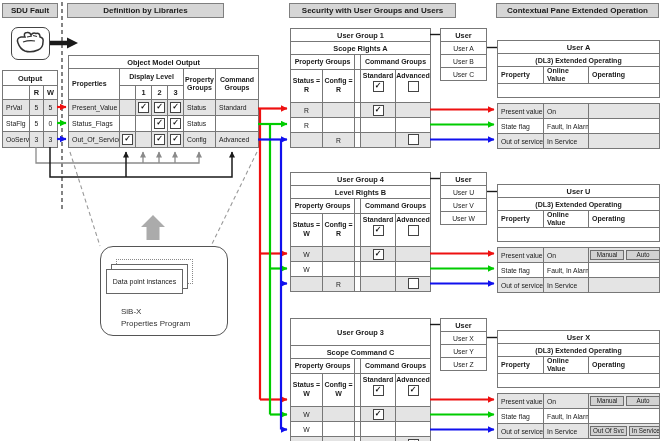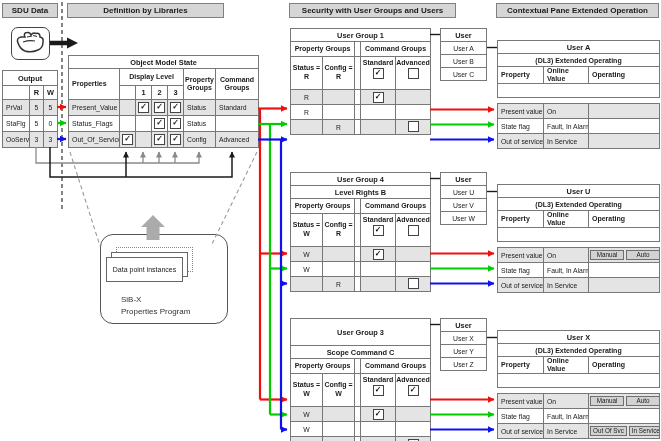--- a/index.html
+++ b/index.html
@@ -26,21 +26,21 @@
   .box{border:1px solid #666;background:#fff;box-sizing:border-box;}
   .dotted{border:1px dotted #888;}
   .appbox{border:1.4px solid #555;border-radius:13px;background:#fff;}
   .smalltxt{font-size:8px;color:#333;line-height:1.3;}
   svg{display:block;}
   #overlay{position:absolute;left:0;top:0;pointer-events:none;}
 </style>
 </head>
 <body>
 
-<div class="abs hdr" style="left:2px;top:3px;width:56px;height:15px">SDU Data</div>
+<div class="abs hdr" style="left:2px;top:3px;width:56px;height:15px">SDU Fault</div>
 <div class="abs hdr" style="left:67px;top:3px;width:157px;height:15px">Definition by Libraries</div>
 <div class="abs hdr" style="left:289px;top:3px;width:167px;height:15px">Security with User Groups and Users</div>
 <div class="abs hdr" style="left:496px;top:3px;width:163px;height:15px">Contextual Pane Extended Operation</div>
 
 <div class="abs" style="left:11px;top:27px;width:39px;height:33px;border:1.4px solid #444;border-radius:7px;background:#fff">
   <svg width="36" height="30" viewBox="0 0 36 30" style="margin:1px 0 0 1px">
     <path d="M5,14 Q3,9 8,8 L12,8 Q10,4 14,3.5 Q17,3 18,6 Q20,3 23,4.5 Q27,3.5 27,8 Q31,9 30,13 Q30,19 25,21 Q18,24 12,22 Q7,20 5,14 Z" fill="#fff" stroke="#333" stroke-width="1.5"></path>
     <path d="M14,8 L19,7 M20,6.5 L24,7.5 M10,13 Q16,11 22,12" fill="none" stroke="#333" stroke-width="1.1"></path>
   </svg>
 </div>
@@ -86,21 +86,21 @@
         <col style="width:51px">
         <col style="width:16px">
         <col style="width:16px">
         <col style="width:16px">
         <col style="width:16px">
         <col style="width:32px">
         <col style="width:43px">
       </colgroup>
     <tbody>
         <tr style="height:13px">
-          <td colspan="7" class="tt">Object Model State</td>
+          <td colspan="7" class="tt">Object Model Output</td>
         </tr>
     <tr style="height:17px">
       <td rowspan="2" class="cl th2" style="text-align:left">Properties</td>
       <td colspan="4" class="th2">Display Level</td>
       <td rowspan="2" class="th2">Property Groups</td>
       <td rowspan="2" class="th2">Command Groups</td>
     </tr>
     <tr style="height:14px">
       <td></td>
       <td class="tt">1</td>
@@ -131,40 +131,43 @@
       <td><span class="cb" style="visibility: hidden;"></span></td>
       <td><span class="cb">✓</span></td>
       <td><span class="cb">✓</span></td>
       <td class="cl">Config</td>
       <td class="cl">Advanced</td>
     </tr>
   </tbody>
     </table>
 </div>
 
-<div class="abs appbox" style="left:100px;top:234px;width:128px;height:90px">
+<div class="abs appbox" style="left:100px;top:246px;width:128px;height:90px">
   <div class="abs box dotted" style="left:15px;top:12px;width:77px;height:25px"></div>
   <div class="abs box" style="left:10px;top:17px;width:77px;height:25px"></div>
   <div class="abs box" style="left:5px;top:22px;width:77px;height:25px;display:flex;align-items:center;justify-content:center;font-size:7px">Data point instances</div>
   <div class="abs smalltxt" style="left:20px;top:60px">SiB-X</div>
   <div class="abs smalltxt" style="left:20px;top:72px">Properties Program</div>
 </div>
 
 <div class="abs" style="left:290px;top:28px">
   <table style="width:140px">
     <colgroup>
         <col style="width:32px">
         <col style="width:32px">
         <col style="width:6px">
         <col style="width:35px">
         <col style="width:35px">
       </colgroup>
     <tbody>
         <tr style="height:13px">
           <td colspan="5" class="tt">User Group 1</td>
+        </tr>
+    <tr style="height:13px">
+          <td colspan="5" class="tt">Scope Rights A</td>
         </tr>
     <tr style="height:15px">
       <td colspan="2" class="th2">Property Groups</td>
       <td class="sp"></td>
       <td colspan="2" class="th2">Command Groups</td>
     </tr>
     <tr style="height:33px">
       <td class="two">Status =
 R</td>
       <td class="two">Config =

